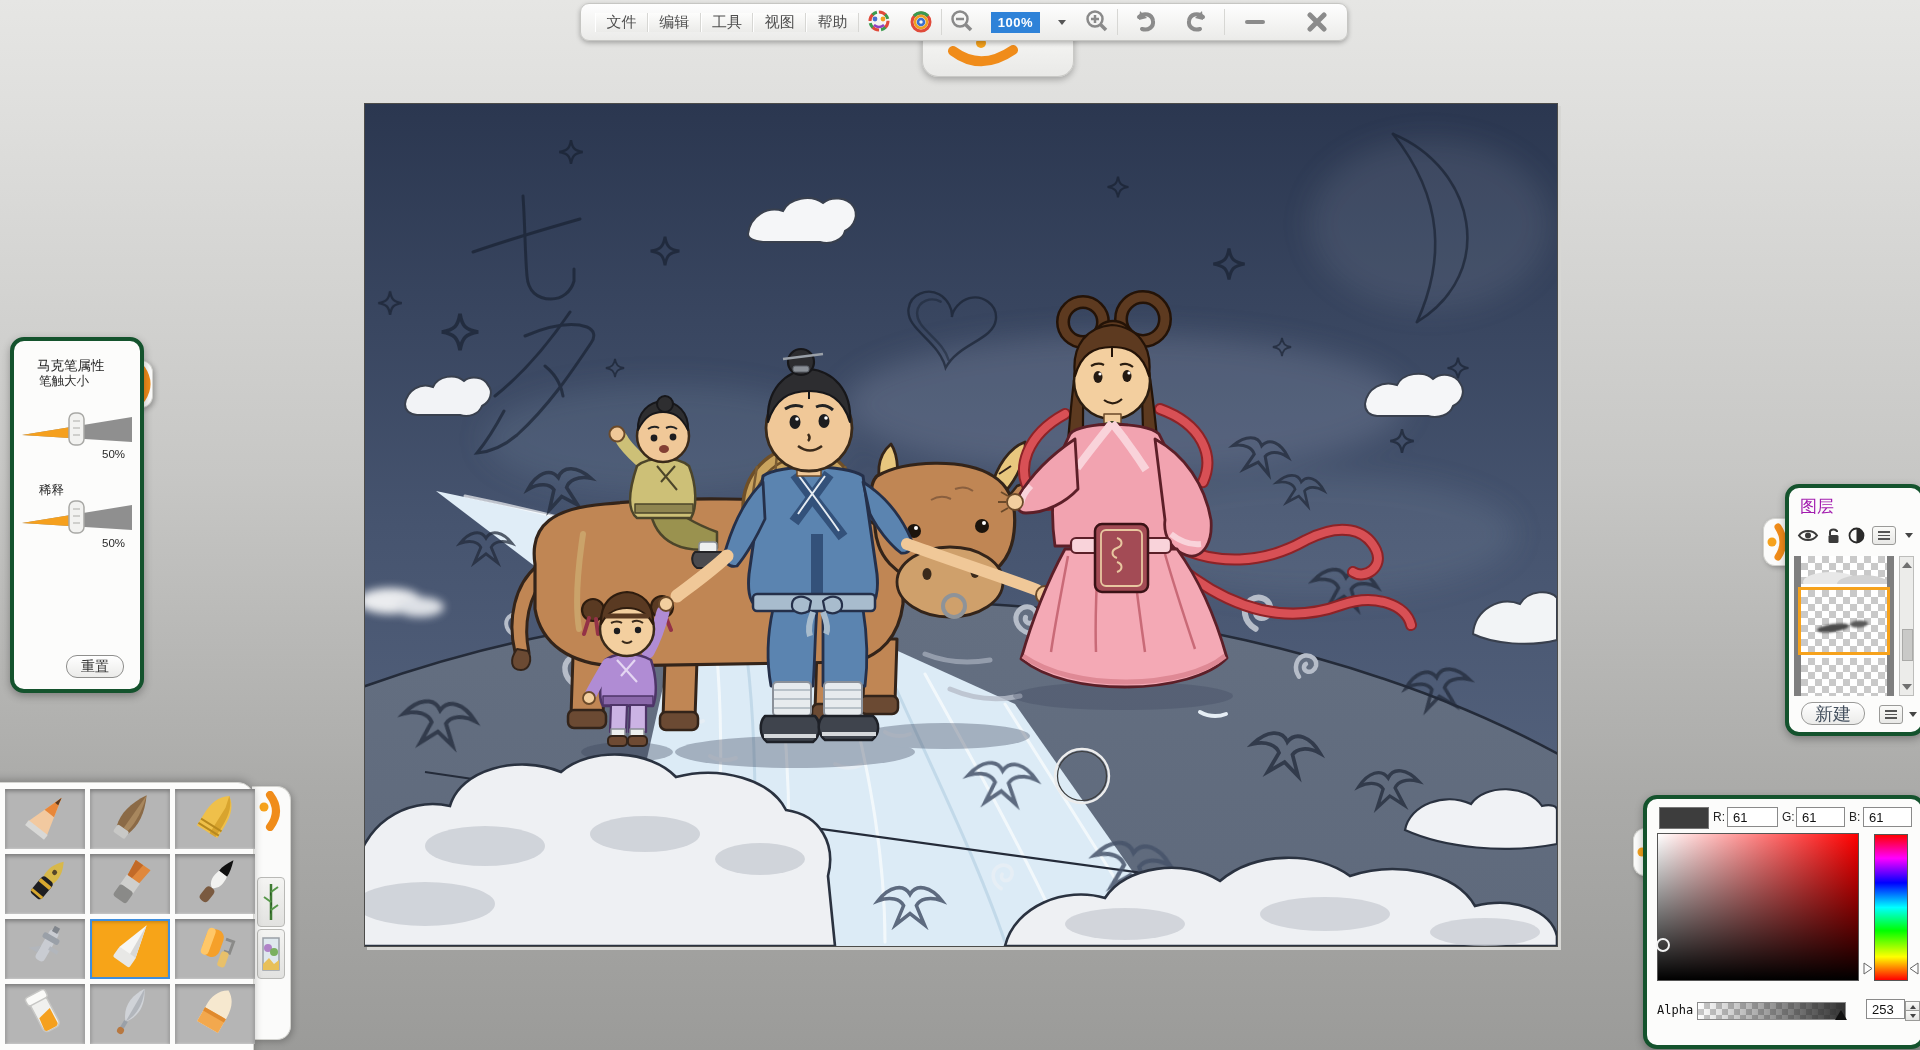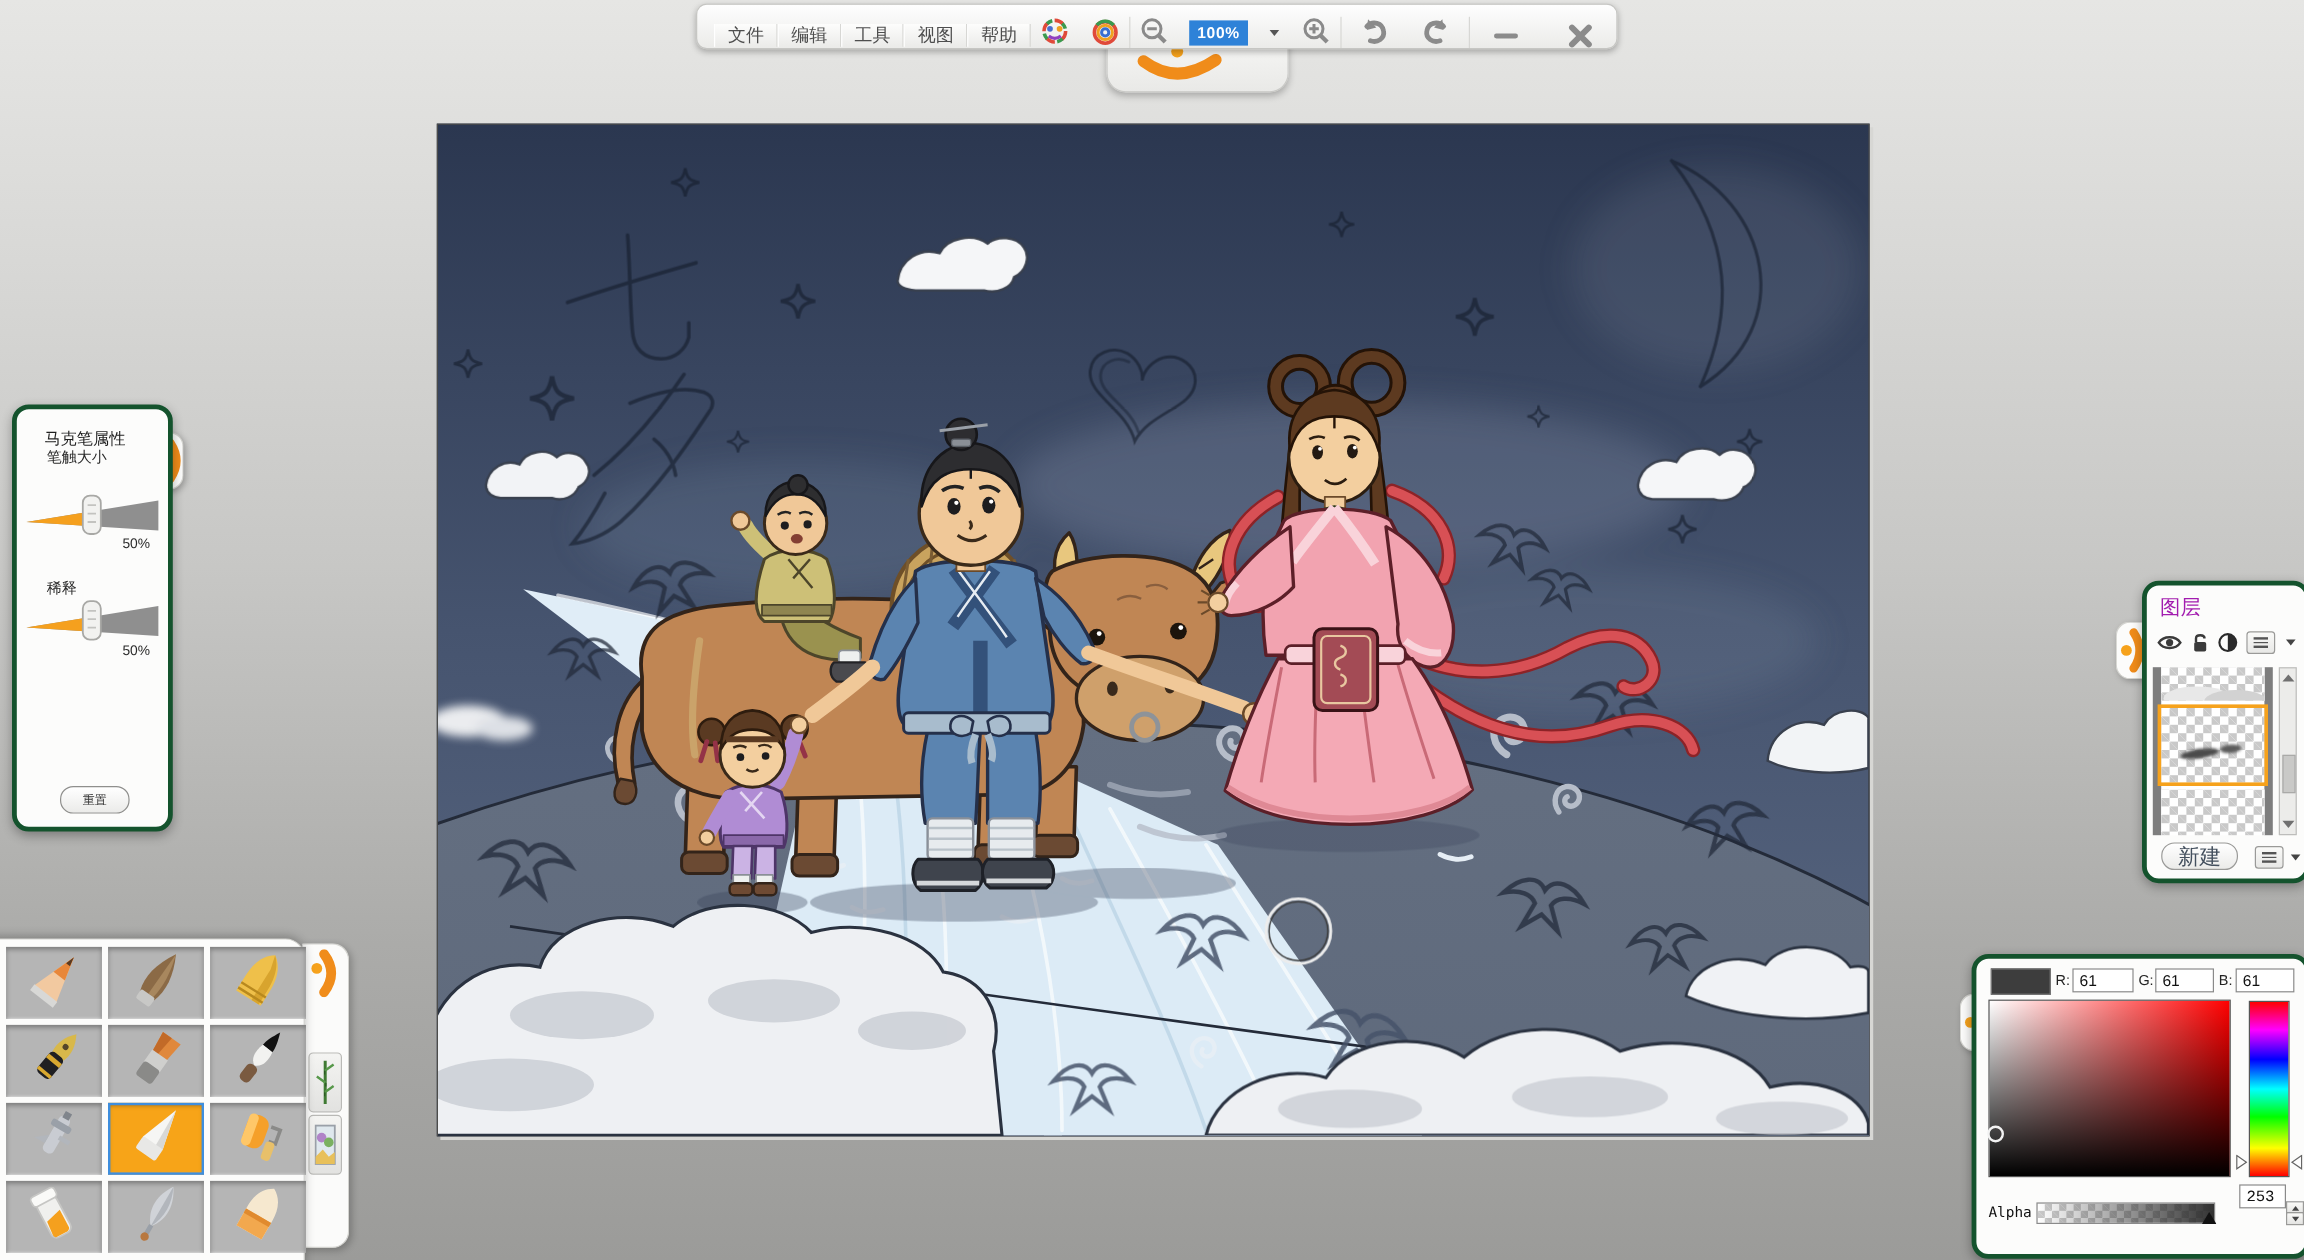--- a/index.html
+++ b/index.html
@@ -3,21 +3,21 @@
 <meta charset="utf-8">
 <style>
   html,body{margin:0;padding:0}
   body{width:1920px;height:1050px;overflow:hidden;position:relative;
        background:linear-gradient(#e6e6e4 0%,#dededc 12%,#c7c7c5 45%,#ababa9 75%,#9b9b99 100%);
        font-family:"Liberation Sans",sans-serif;}
   .abs{position:absolute}
   .panel{position:absolute;background:#fcfcfb;border:4px solid #14532d;border-radius:14px;
          box-shadow:0 3px 9px rgba(0,0,0,.30)}
   
-  .toolbar{position:absolute;left:580px;top:3px;height:36px;width:766px;display:flex;align-items:flex-end;
+  .toolbar{position:absolute;left:580px;top:3px;height:36px;width:766px;display:flex;align-items:center;
            background:linear-gradient(#fefefe,#ebebe9);border:1px solid #c6c6c3;border-radius:9px;
            box-shadow:0 2px 5px rgba(0,0,0,.28);z-index:30}
   .menu-btn{width:64px;margin:1px 0;display:flex;align-items:center;justify-content:center;
             font-size:15px;color:#4e4e4e;background:linear-gradient(#fdfdfc,#ebebe9);
             border-left:1px solid #fff;border-right:1px solid #d7d7d4;cursor:default}
   .tb-pad{width:18px}
   .tb-group{display:flex;align-items:center;padding:0 7px;border-right:1px solid #d7d7d4;gap:16px}
   .tb-group:last-child{border-right:none}
   .zoom-display{background:#2e82d8;color:#fff;font-weight:bold;font-size:13px;padding:3px 7px;letter-spacing:.5px}
   .tb-caret{width:0;height:0;border-left:4px solid transparent;border-right:4px solid transparent;border-top:5px solid #555;margin:0 2px}
@@ -28,22 +28,22 @@
   .paint-canvas{position:absolute;left:364px;top:103px;width:1192px;height:842px;border:1px solid #4c4c4a;
                 box-shadow:3px 3px 0 #d7d7d4;background:#2c3850;z-index:5}
   .paint-canvas svg{display:block}
   
   .ear{position:absolute;background:#fcfcfb;border:1px solid #d3d3cf;box-shadow:2px 2px 5px rgba(0,0,0,.25)}
   
   .marker-panel{left:10px;top:337px;width:126px;height:348px;z-index:20}
   .mp-title{position:absolute;left:23px;top:16px;font-size:13.5px;color:#1e1e1e}
   .mp-label{position:absolute;font-size:12.5px;color:#2a2a2a}
   .mp-val{position:absolute;font-size:11.5px;color:#2a2a2a}
-  .mp-reset{position:absolute;left:36px;top:314px;width:56px;height:21px;border:1.5px solid #8f8f8d;border-radius:11px;
-            background:linear-gradient(#ffffff,#ebebe9);font-size:10px;color:#333;display:flex;align-items:center;justify-content:center}
+  .mp-reset{position:absolute;left:52px;top:314px;width:56px;height:21px;border:1.5px solid #8f8f8d;border-radius:11px;
+            background:linear-gradient(#ffffff,#ebebe9);font-size:14px;color:#333;display:flex;align-items:center;justify-content:center}
   
   .tool-panel{position:absolute;left:-16px;top:782px;width:270px;height:290px;background:#fcfcfb;
               border:1px solid #d3d3cf;border-radius:0 16px 0 0;box-shadow:0 -2px 8px rgba(0,0,0,.25);z-index:20;
               padding:6px 0 0 20px;box-sizing:border-box;display:grid;grid-template-columns:repeat(3,80px);
               grid-auto-rows:60px;gap:5px}
   .tool-cell{background:#b5b5b5;box-shadow:inset 0 2px 4px rgba(0,0,0,.35),inset 0 -1px 2px rgba(255,255,255,.4);
              display:flex;align-items:center;justify-content:center}
   .tool-cell.selected{background:#f7a418;outline:2px solid #3e8ede;outline-offset:-2px}
   .tool-side{position:absolute;left:252px;top:786px;width:38px;height:252px;background:#fbfbfa;
              border:1px solid #d3d3cf;border-left:none;border-radius:0 14px 14px 0;
@@ -762,21 +762,21 @@
     <polygon points="1,1 9,6.5 1,12" fill="#fdfdfd" stroke="#666" stroke-width="1"></polygon>
   </svg>
   <svg class="abs" style="left:262px;top:163px" width="10" height="13">
     <polygon points="9,1 1,6.5 9,12" fill="#fdfdfd" stroke="#666" stroke-width="1"></polygon>
   </svg>
   <span class="cp-alpha-label">Alpha</span>
   <div class="cp-alpha"></div>
   <svg class="abs" style="left:188px;top:211px" width="12" height="10">
     <polygon points="6,0 12,10 0,10" fill="#111"></polygon>
   </svg>
-  <input class="cp-input" style="left: 219px; top: 188px; width: 32px; font-family: Liberation Mono, monospace;" readonly="" value="253">
+  <input class="cp-input" style="left: 219px; top: 200px; width: 32px;" readonly="" value="253">
   <div class="spin" style="left:258px;top:202px">
       <span class="tri-up"></span>
     </div>
   <div class="spin" style="left:258px;top:211px">
       <span class="tri-dn"></span>
     </div>
 </div>
 <div class="ear" style="left:1633px;top:828px;width:24px;height:46px;border-radius:12px 0 0 12px;border-right:none">
   <svg width="24" height="46" viewBox="0 0 24 46">
     <circle cx="8" cy="23" r="4.5" fill="#f6a21c"></circle>

